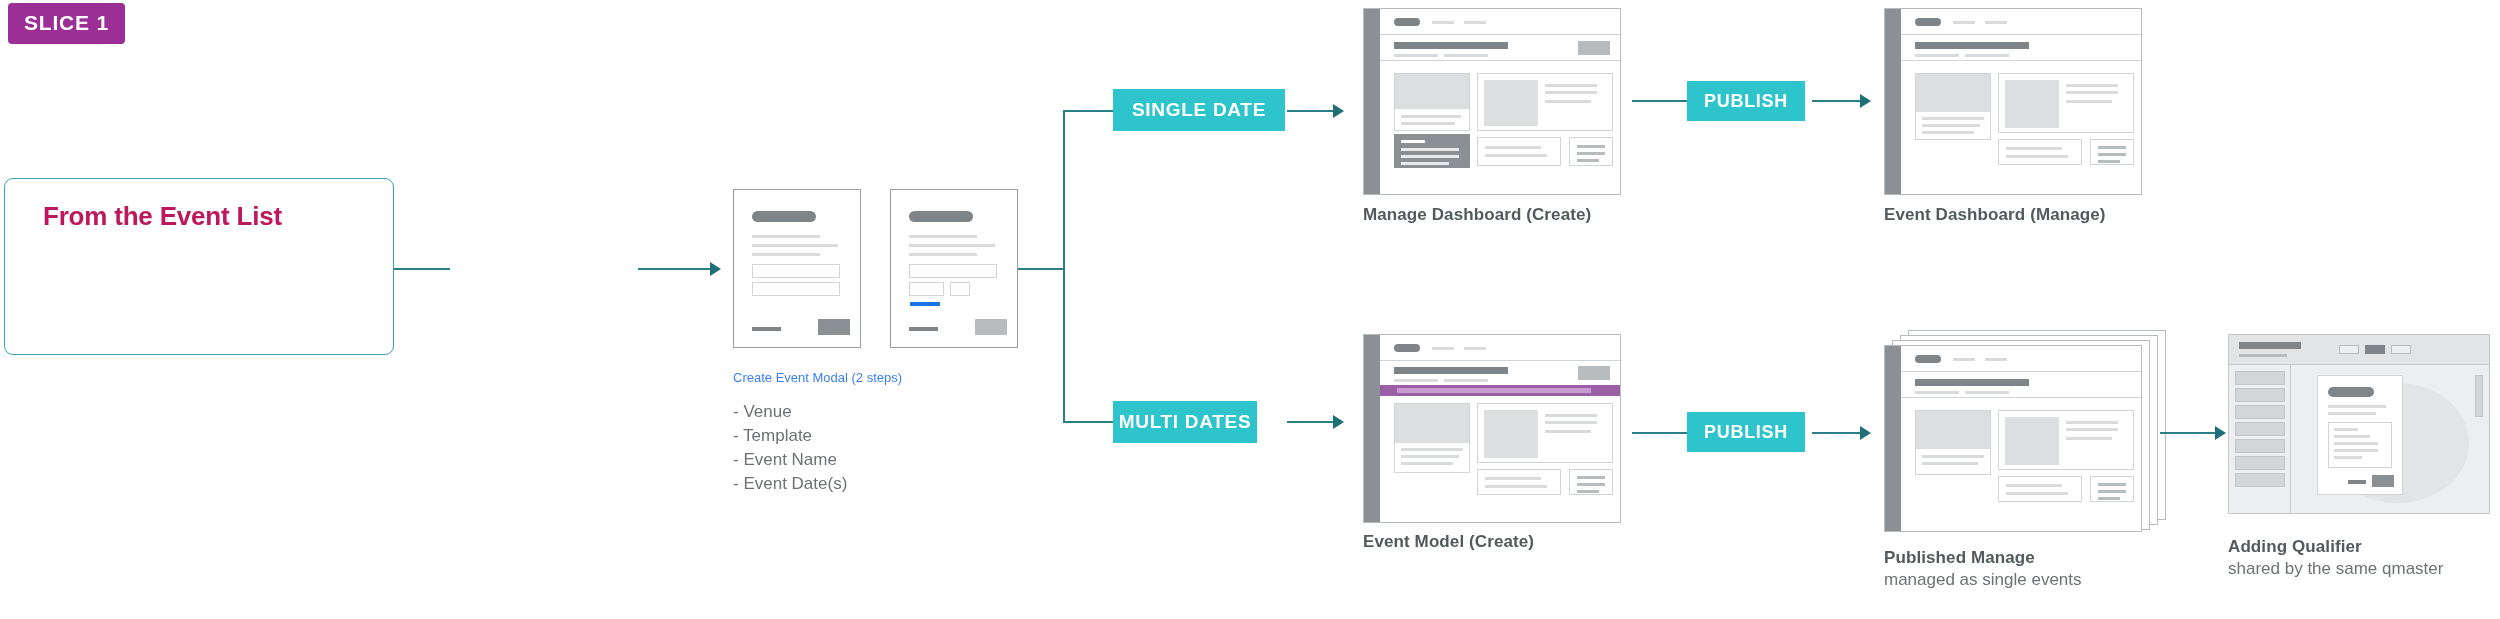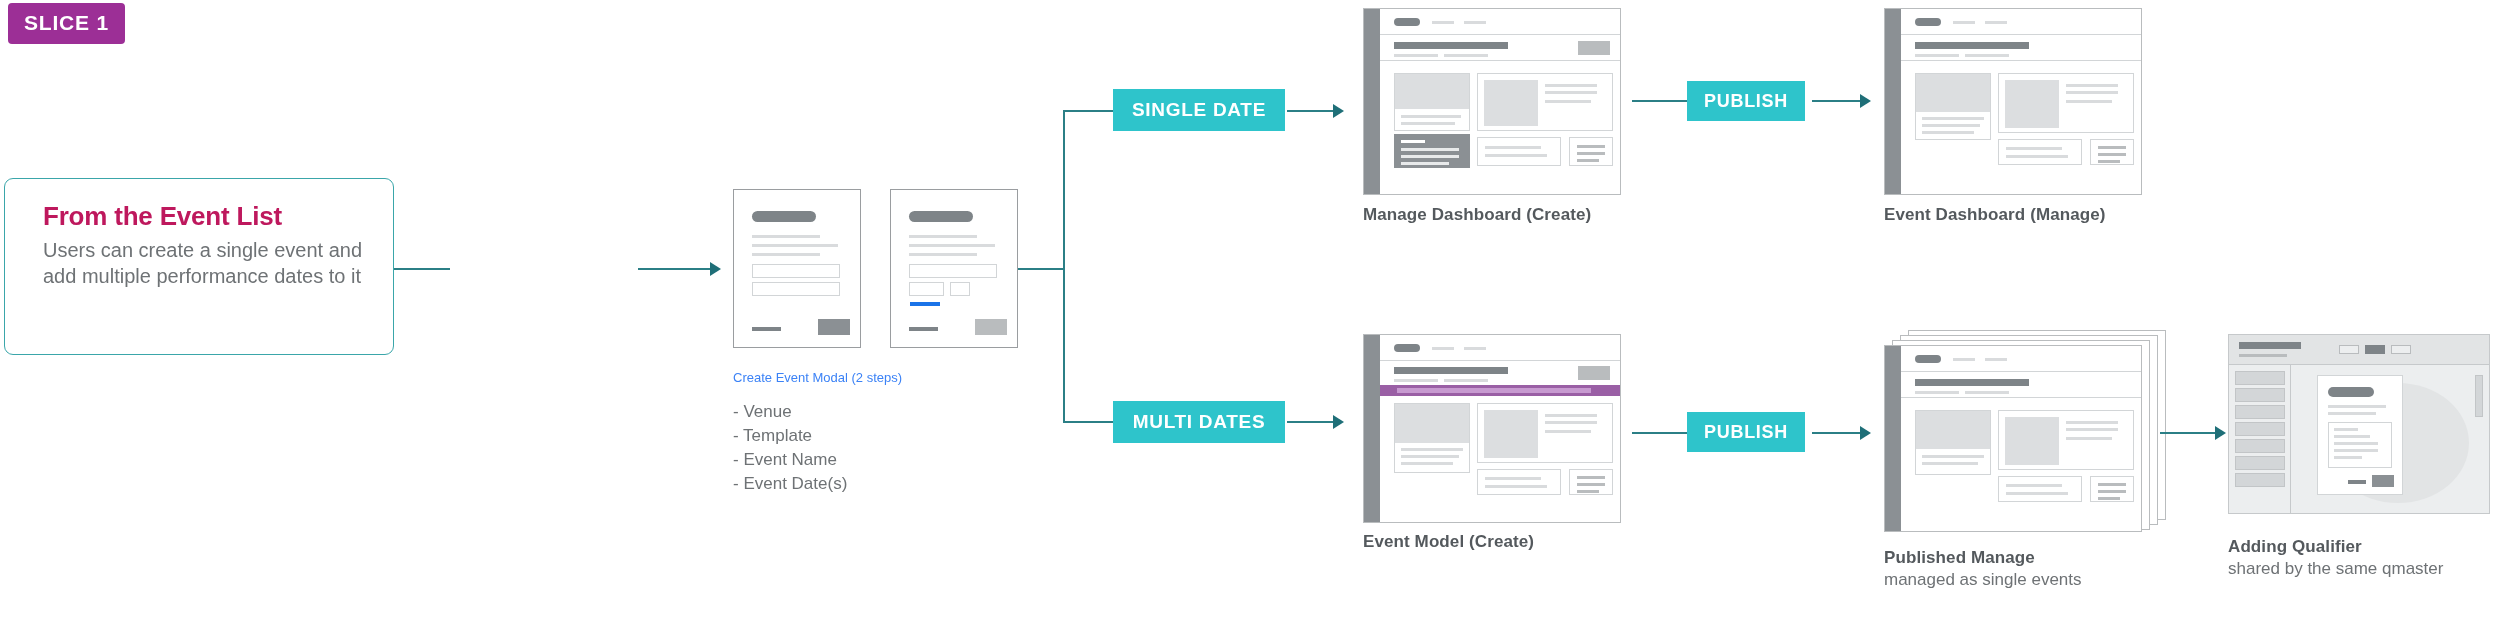--- a/index.html
+++ b/index.html
@@ -44,21 +44,21 @@
   .pill {
     background: #2ec4cb;
     color: #ffffff;
     font-weight: bold;
     letter-spacing: 0.7px;
     display: flex; align-items: center; justify-content: center;
     border-radius: 0;
   }
   .pill-create { left: 450px; top: 248px; width: 180px; height: 42px; font-size: 19px; }
   .pill-single { left: 1113px; top: 89px; width: 172px; height: 42px; font-size: 19px; }
-  .pill-multi  { left: 1113px; top: 401px; width: 172px; height: 42px; font-size: 19px; }
+  .pill-multi  { left: 1113px; top: 401px; width: 144px; height: 42px; font-size: 19px; }
   .pill-pub-1  { left: 1687px; top: 81px; width: 118px; height: 40px; font-size: 18px; }
   .pill-pub-2  { left: 1687px; top: 412px; width: 118px; height: 40px; font-size: 18px; }
 
   
   .hline { background: #2b7f86; height: 2px; }
   .vline { background: #2b7f86; width: 2px; }
   .arrow-head {
     width: 0; height: 0;
     border-top: 7px solid transparent;
     border-bottom: 7px solid transparent;
@@ -96,21 +96,20 @@
 </style>
 </head>
 <body>
 
 <div id="canvas">
 
   <div class="abs slice-badge">SLICE 1</div>
 
   <div class="abs entry-card">
     <div class="entry-title">From the Event List</div>
-    <div class="entry-desc">Users can create a single event and add multiple performance dates to it</div>
   </div>
 
   <div class="abs hline" style="left:394px; top:268px; width:56px;"></div>
 
 
   <div class="abs hline" style="left:638px; top:268px; width:72px;"></div>
   <div class="abs arrow-head" style="left:710px; top:262px;"></div>
 
   <div class="abs modal-card" style="left:733px; top:189px; width:128px; height:159px;">
     <div class="abs bar-dark" style="left:18px; top:21px; width:64px; height:11px; border-radius:6px;"></div>

